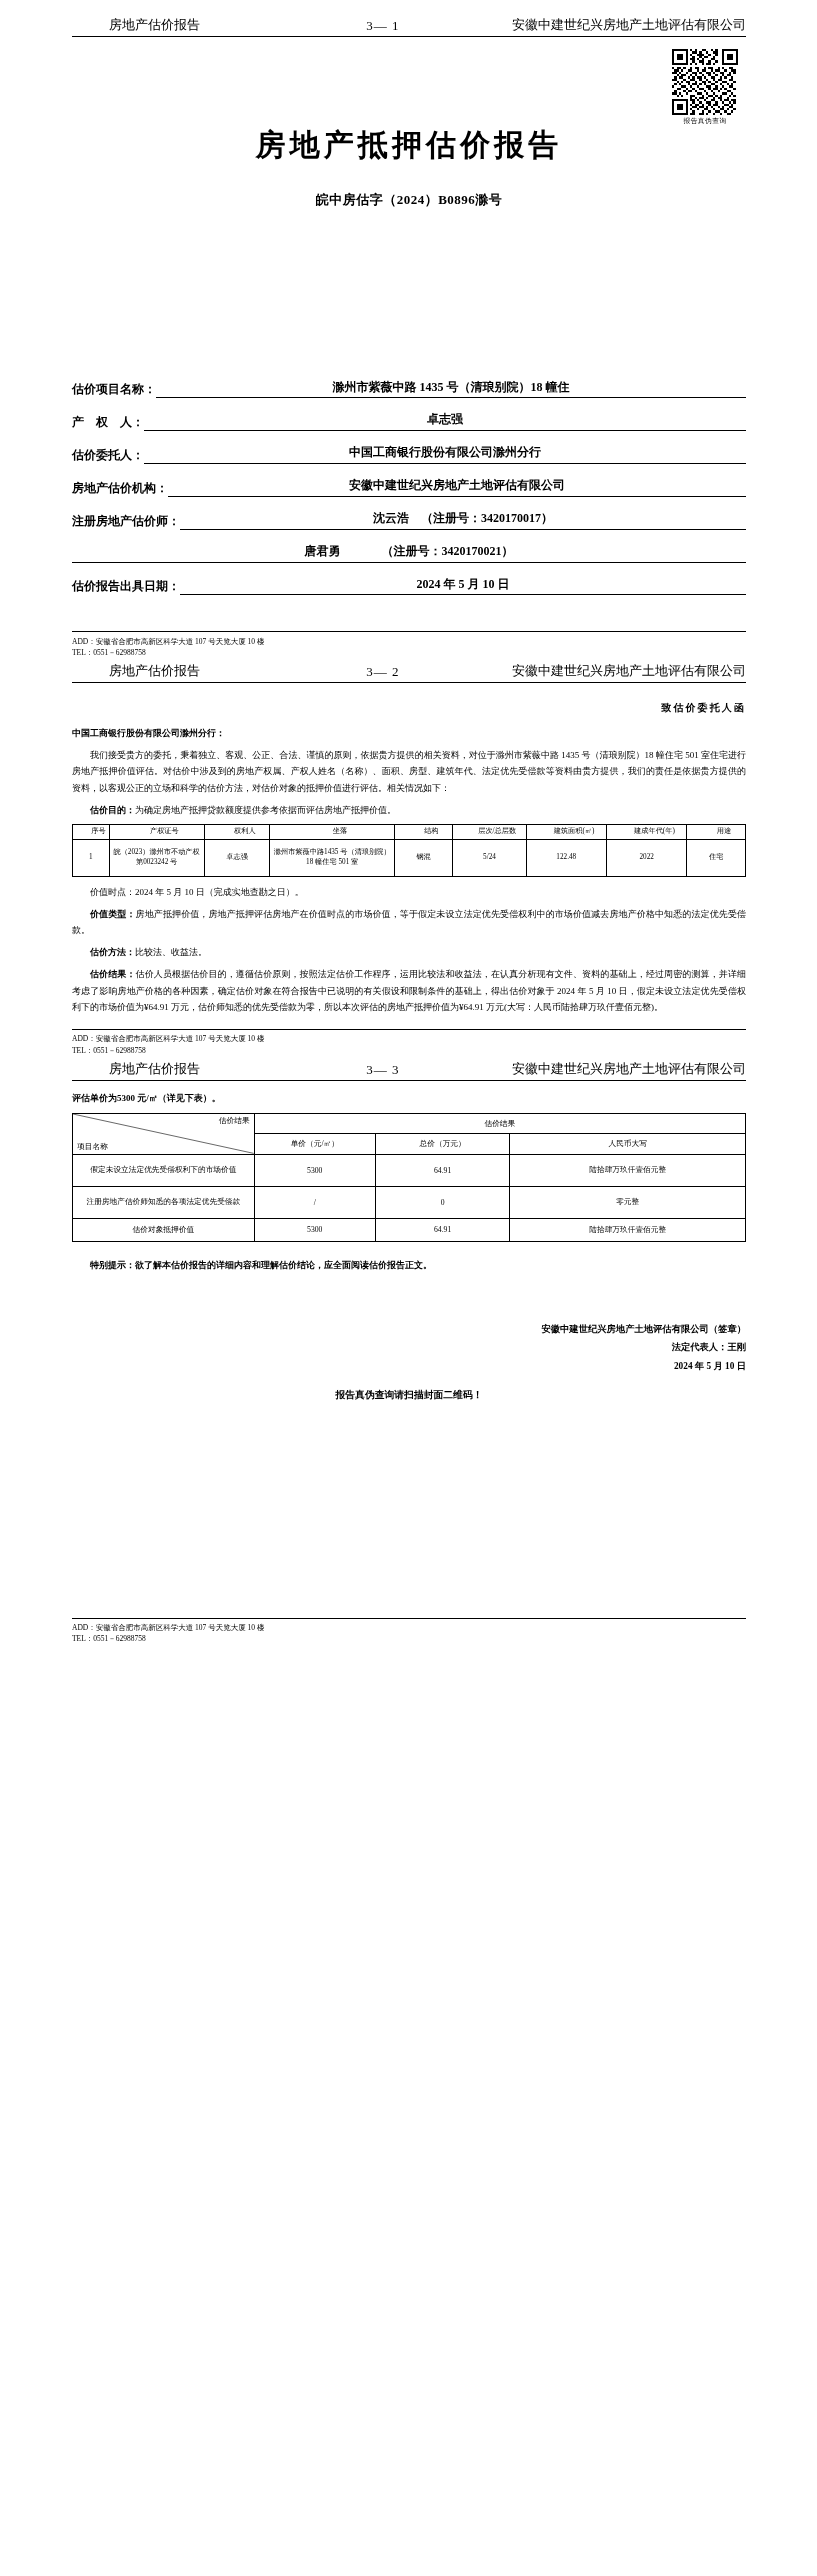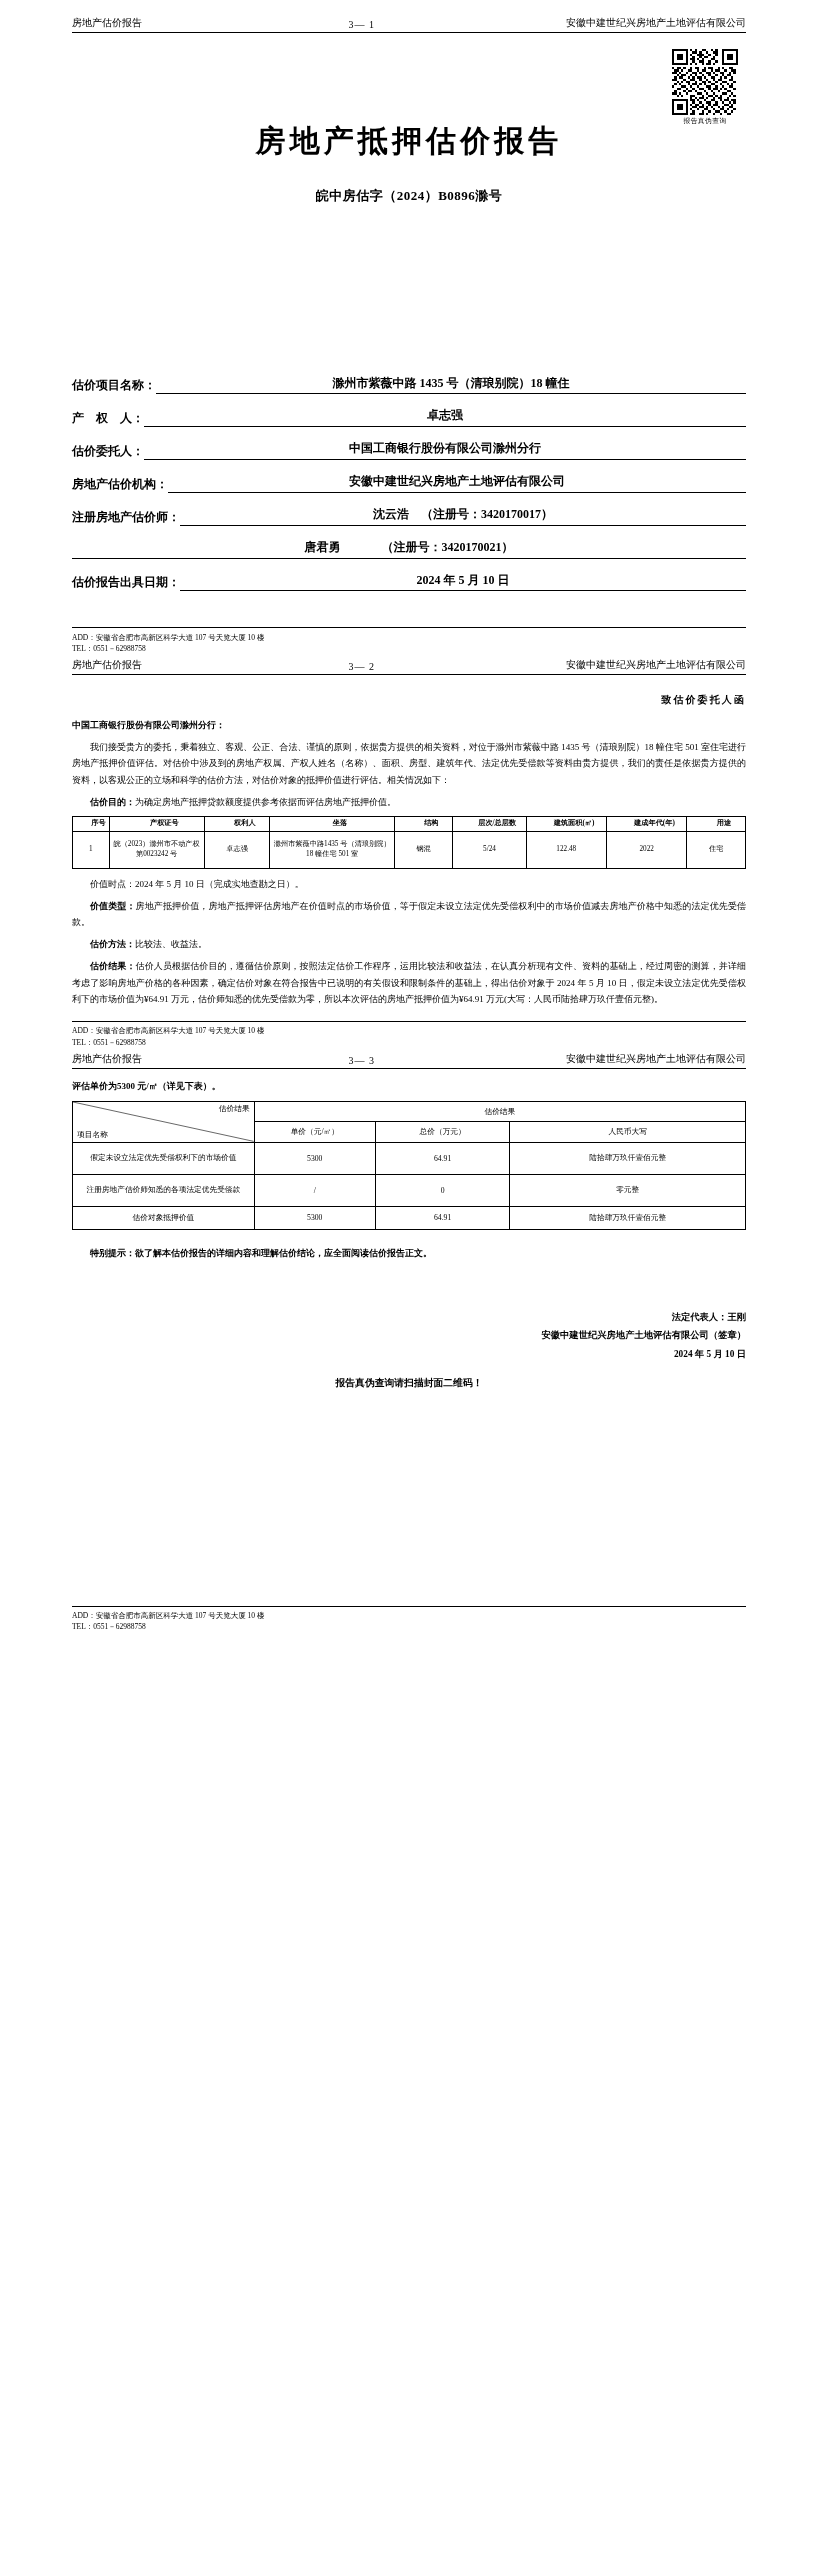--- a/index.html
+++ b/index.html
@@ -5,22 +5,23 @@
   * { box-sizing: border-box; }
   html, body { margin:0; padding:0; background:#f0f0f0; }
   body { font-family:"Liberation Serif", serif; }
   .page {
     width:818px; min-height:3300px; margin:0 auto; background:#ffffff;
     position:relative; padding:0 0 20.6px 0;
   }
   .sheet { padding:0 72px; }
   
   .run-head {
-    display:flex; align-items:flex-end; font-size:10px; color:#000;
+    display:flex; align-items:flex-end; font-size:13px; color:#000;
     padding:15.5px 72px 2.1px 72px;
+    margin-left:37px;
   }
   .run-head .left { width:33%; }
   .run-head .mid { width:20%; text-align:center; letter-spacing:1px;}
   .run-head .right { flex:1; text-align:right; }
   .rule { border-bottom:0.6px solid #000; margin:0 72px 0 72px;}
   
   .qr-wrap { position:absolute; right:77px; top:49px; width:72px; text-align:center;}
   .qr { width:66px; height:66px; margin:0 auto; background:#fff; position:relative;}
   .qr canvas, .qr svg { display:block; }
   .qr-label { font-size:6.7px; margin-top:2.1px; letter-spacing:0.5px;}
@@ -45,21 +46,21 @@
   .foot-block { font-size:7.5px; line-height:1.5; margin-top:36px;}
   .foot-line { border-bottom:0.6px solid #000; margin-bottom:3.1px;}
   
   .sect-title { text-align:right; font-size:10px; font-weight:bold; letter-spacing:2.1px; margin:17.5px 0 10.3px 0;}
   p.body { font-size:9px; line-height:1.85; text-indent:2em; margin:0 0 5.2px 0; text-align:justify;}
   p.body.noind { text-indent:0; }
   .b { font-weight:bold; }
   
   table.tb { border-collapse:collapse; width:100%; font-size:7.2px; margin:5.2px 0 7.2px 0;}
   table.tb th, table.tb td { border:0.5px solid #000; text-align:center; padding:2.1px 1.5px; line-height:1.35;}
-  table.tb th { font-weight:bold;padding-left:17px; }
+  table.tb th { font-weight:normal;padding-left:17px; }
   .res-tb { border-collapse:collapse; width:100%; font-size:7.7px; margin:6.2px 0 8.2px 0;}
   .res-tb td, .res-tb th { border:0.5px solid #000; text-align:center; padding:4.6px 2.1px;}
   .corner { position:relative; height:27px; padding:0;}
   .corner .c1 { position:absolute; right:4.1px; top:2.1px;}
   .corner .c2 { position:absolute; left:4.1px; bottom:2.1px;}
   .corner .diag { position:absolute; left:0; top:0; width:100%; height:100%;}
   
   .sign { text-align:right; font-size:9.3px; line-height:2.0; margin-top:46px; font-weight:bold;}
   .center-strong { text-align:center; font-size:9.8px; font-weight:bold; margin-top:13.4px;}
   .spacer { height:216px; }
@@ -464,22 +465,22 @@
         <td>陆拾肆万玖仟壹佰元整</td>
       </tr>
     </tbody>
       </table>
 
     <p class="body" style="margin-top:15.5px;">
       <span class="b">特别提示：</span><span class="b">欲了解本估价报告的详细内容和理解估价结论，应全面阅读估价报告正文。</span>
     </p>
 
     <div class="sign">
+      <div>安徽中建世纪兴房地产土地评估有限公司（签章）</div>
       <div>法定代表人：王刚</div>
-      <div>安徽中建世纪兴房地产土地评估有限公司（签章）</div>
       <div>2024 年 5 月 10 日</div>
     </div>
     <div class="center-strong">报告真伪查询请扫描封面二维码！</div>
 
     <div class="spacer"></div>
 
     <div class="foot-block" style="margin-top:0;">
       <div class="foot-line"></div>
       <div>ADD：安徽省合肥市高新区科学大道 107 号天览大厦 10 楼</div>
       <div>TEL：0551－62988758</div>

